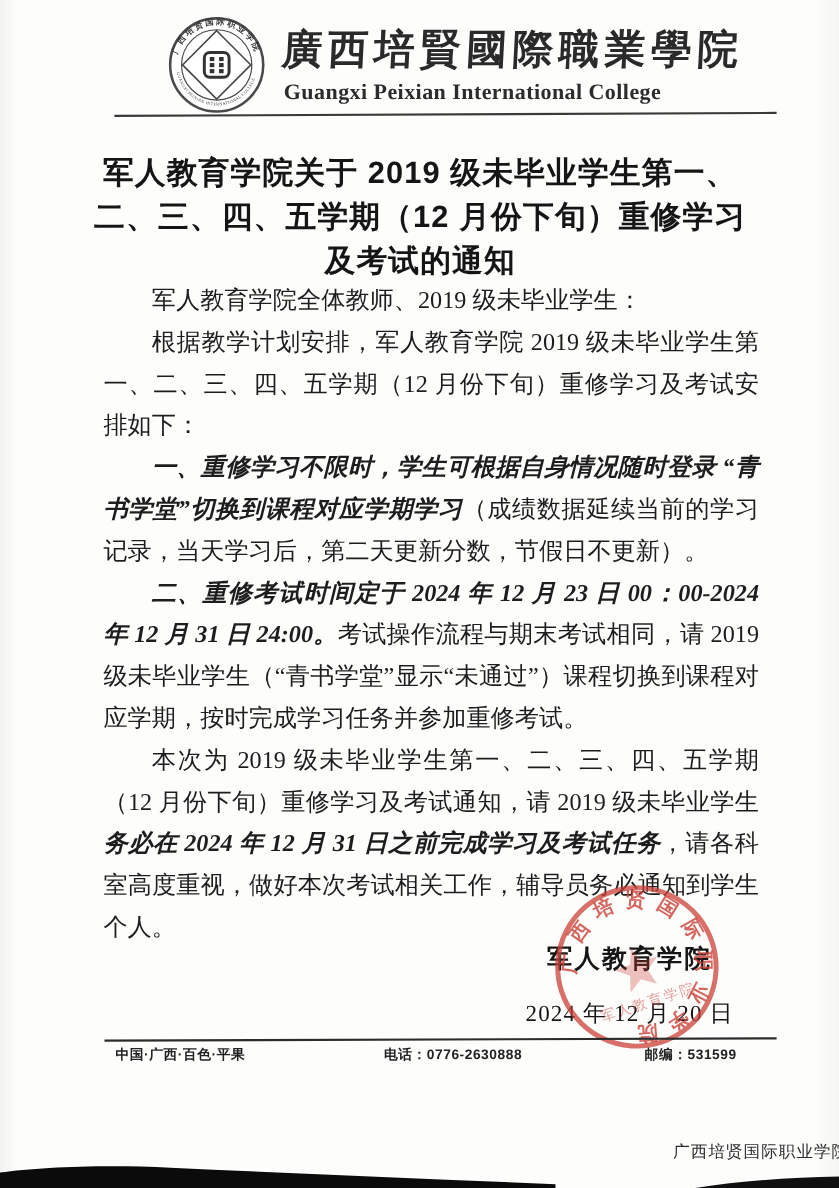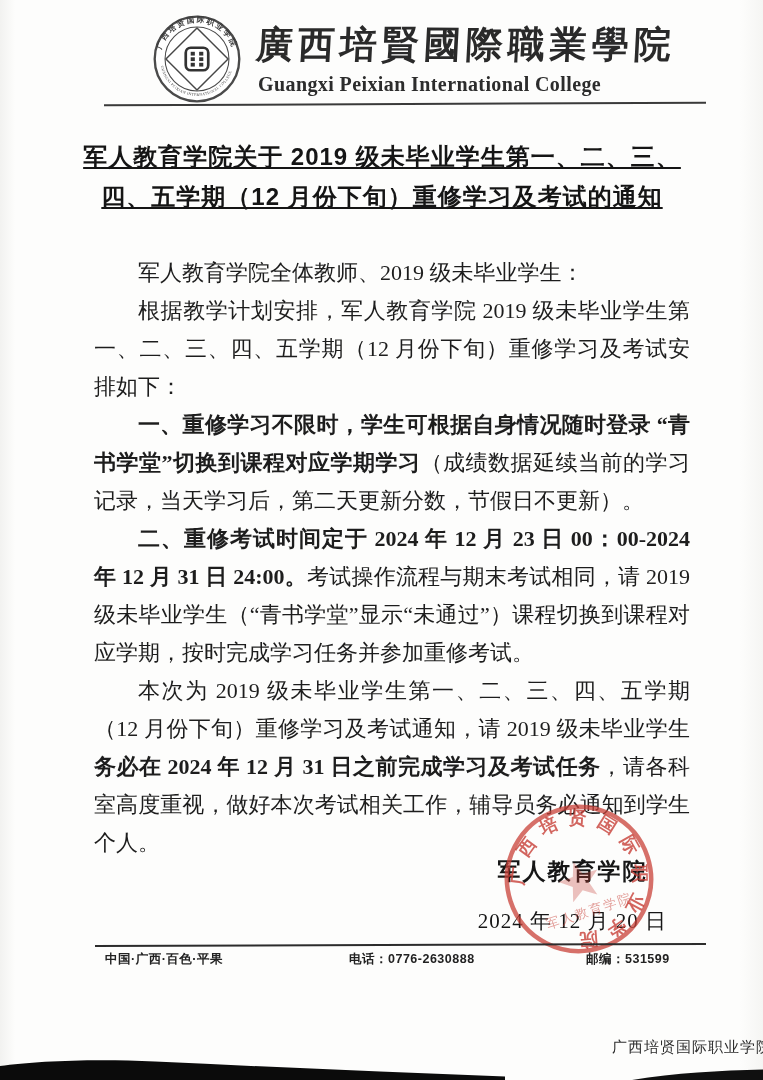--- a/index.html
+++ b/index.html
@@ -25,31 +25,31 @@
     font-family:"Liberation Serif", serif;letter-spacing:0.4px;white-space:nowrap;
   }
   .header-rule{
     position:absolute;top:103px;left:104px;width:602px;height:0;
     border-top:2.5px solid #3a3a3a;transform:rotate(-0.25deg);
   }
   
   .doc-title{
     position:absolute;top:137px;left:80px;width:604px;
     font-family:"Liberation Sans", sans-serif;
-    font-size:24px;font-weight:700;line-height:40px;
-    text-align:center;color:#151515;letter-spacing:1px;text-decoration:underline;
+    font-size:28px;font-weight:700;line-height:40px;
+    text-align:center;color:#151515;letter-spacing:1px;
   }
   
   .doc-body{
     position:absolute;top:254px;left:94px;width:596px;
     font-size:22px;line-height:38px;text-align:justify;color:#1d1d1d;
   }
   .salutation{text-indent:0;}
   .para{margin:0;text-indent:2em;}
-  .r-b{font-weight:700;}
+  .r-b{font-weight:700;font-style:italic;}
   
   .sign-block{position:absolute;top:856px;right:96px;text-align:center;z-index:2;}
   .sign-org{font-size:23px;font-weight:600;letter-spacing:2px;color:#161616;}
   .sign-date{font-size:21px;margin-top:20px;letter-spacing:1px;color:#161616;}
   .seal{position:absolute;left:501px;top:801px;width:156px;height:156px;z-index:3;pointer-events:none;}
   
   .footer-rule{
     position:absolute;top:944px;left:95px;width:611px;height:0;
     border-top:2.5px solid #2c2c2c;transform:rotate(-0.2deg);z-index:4;
   }

